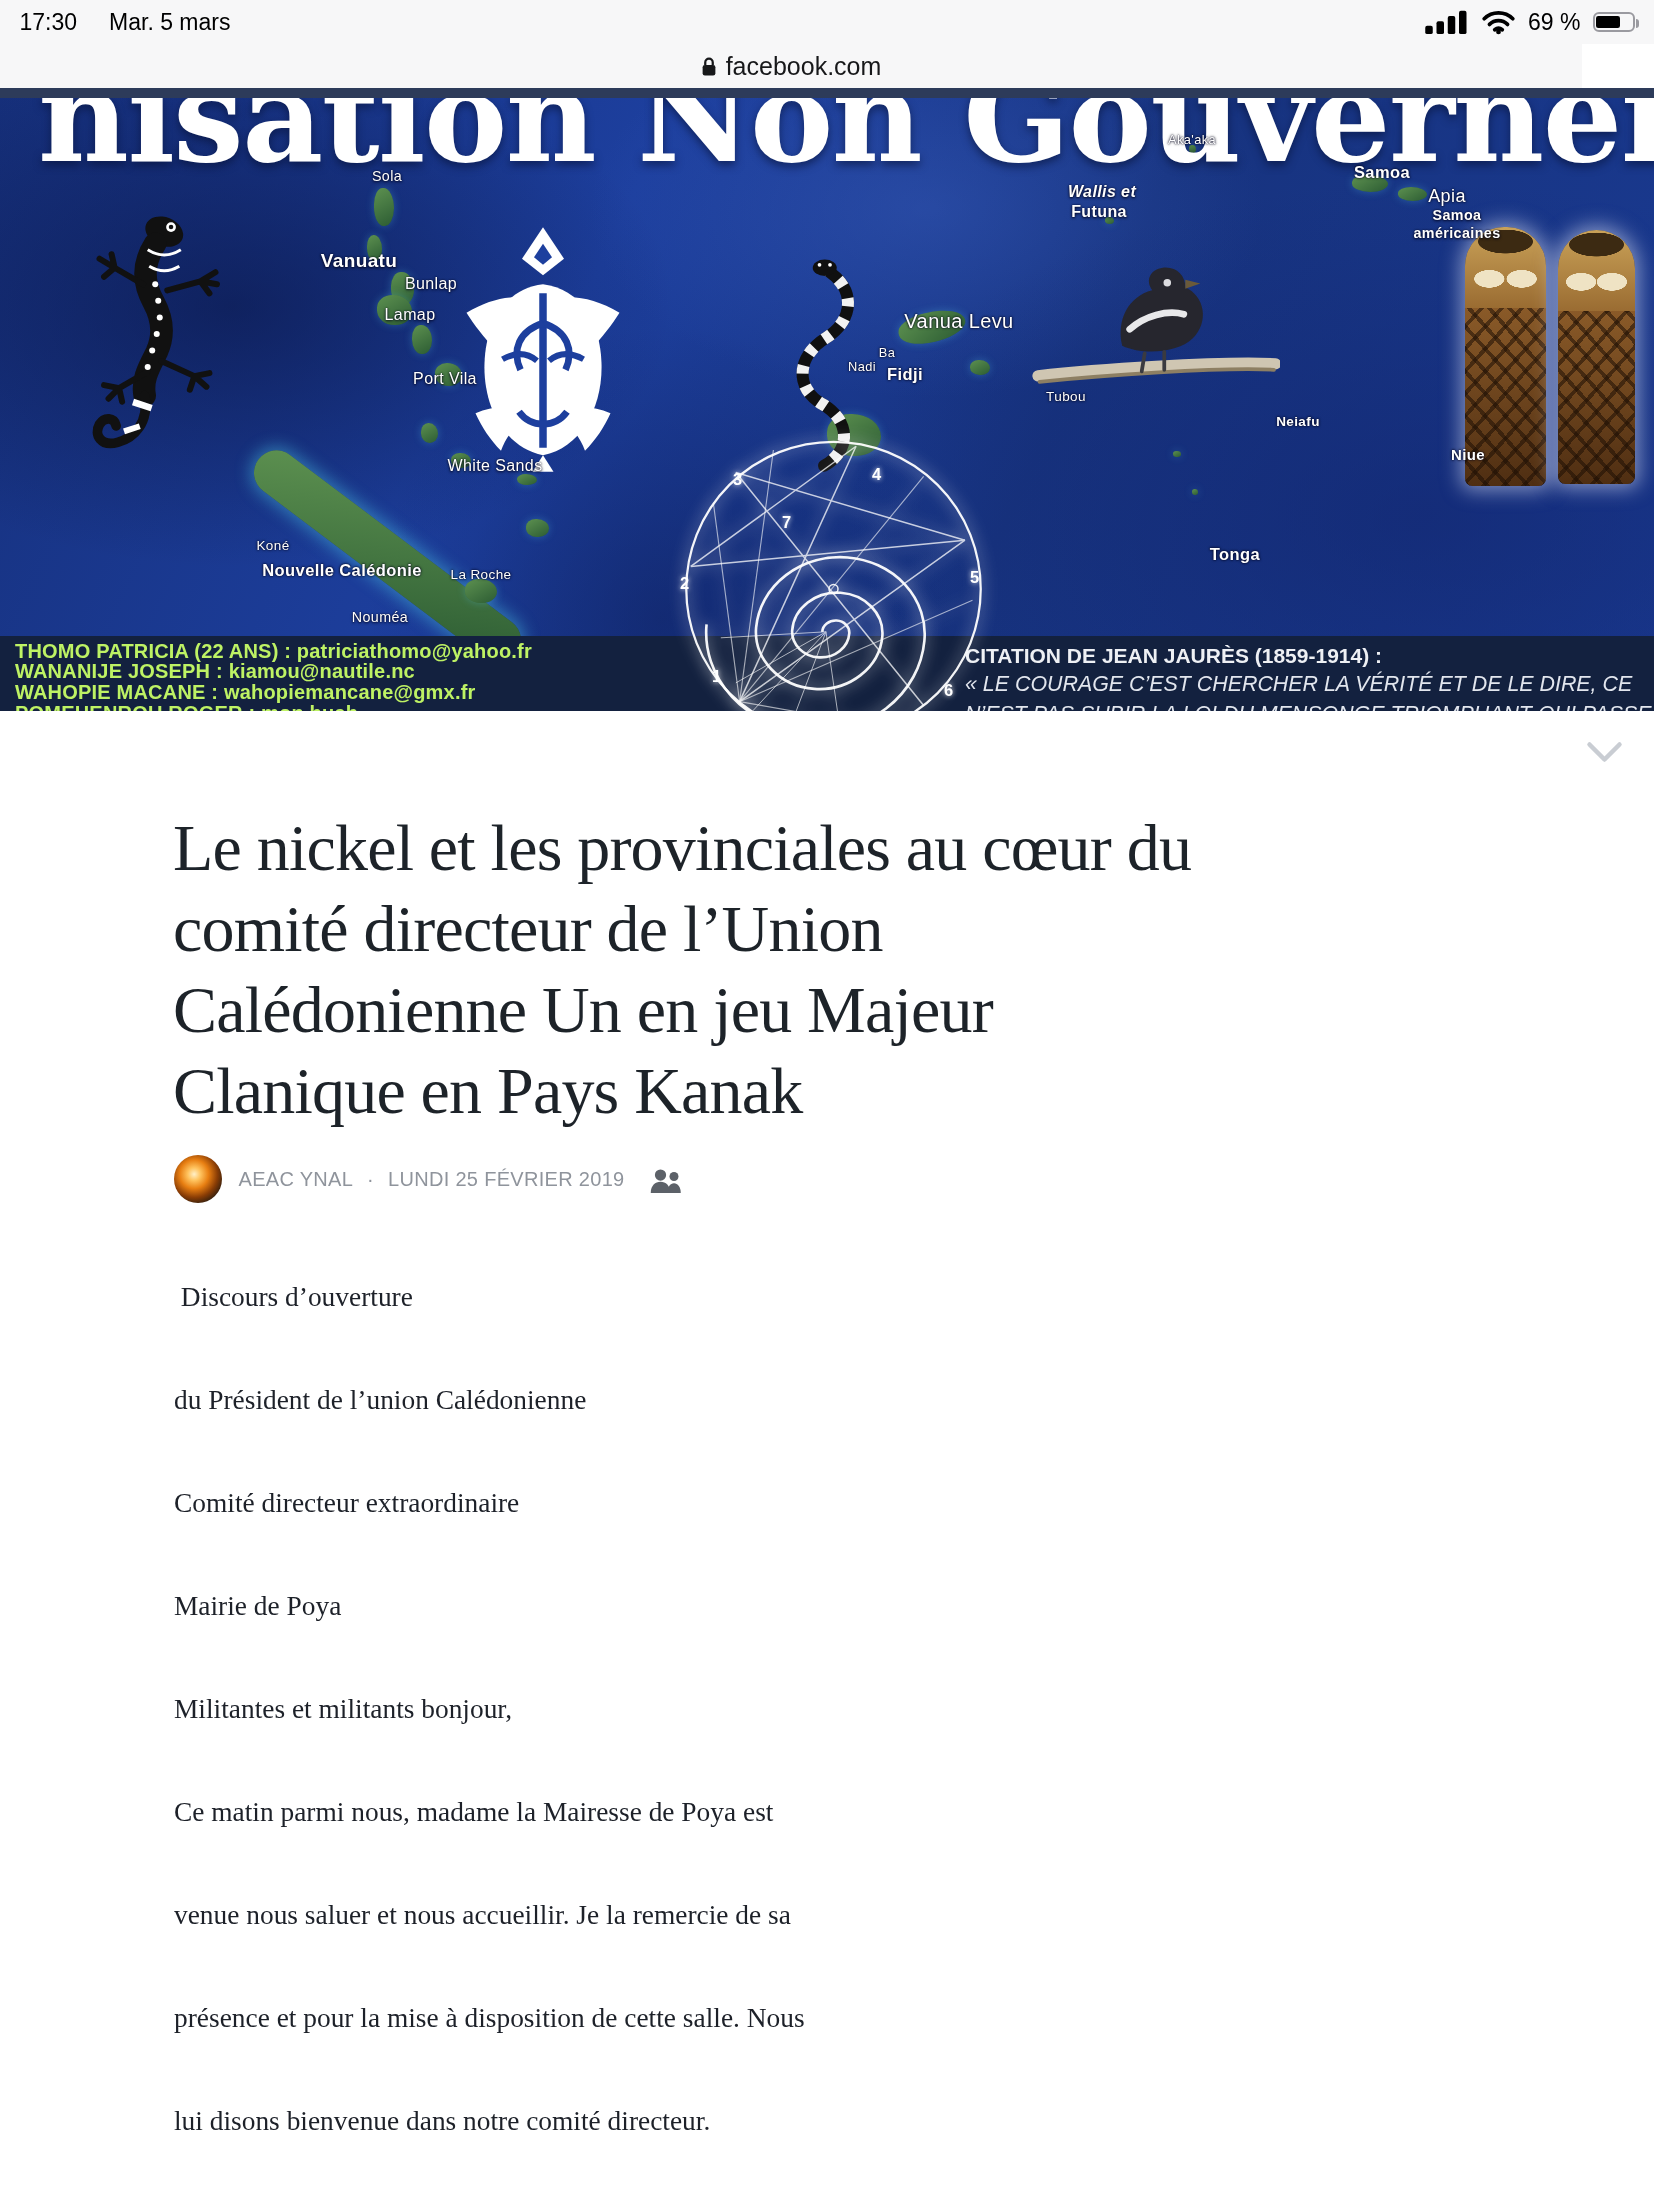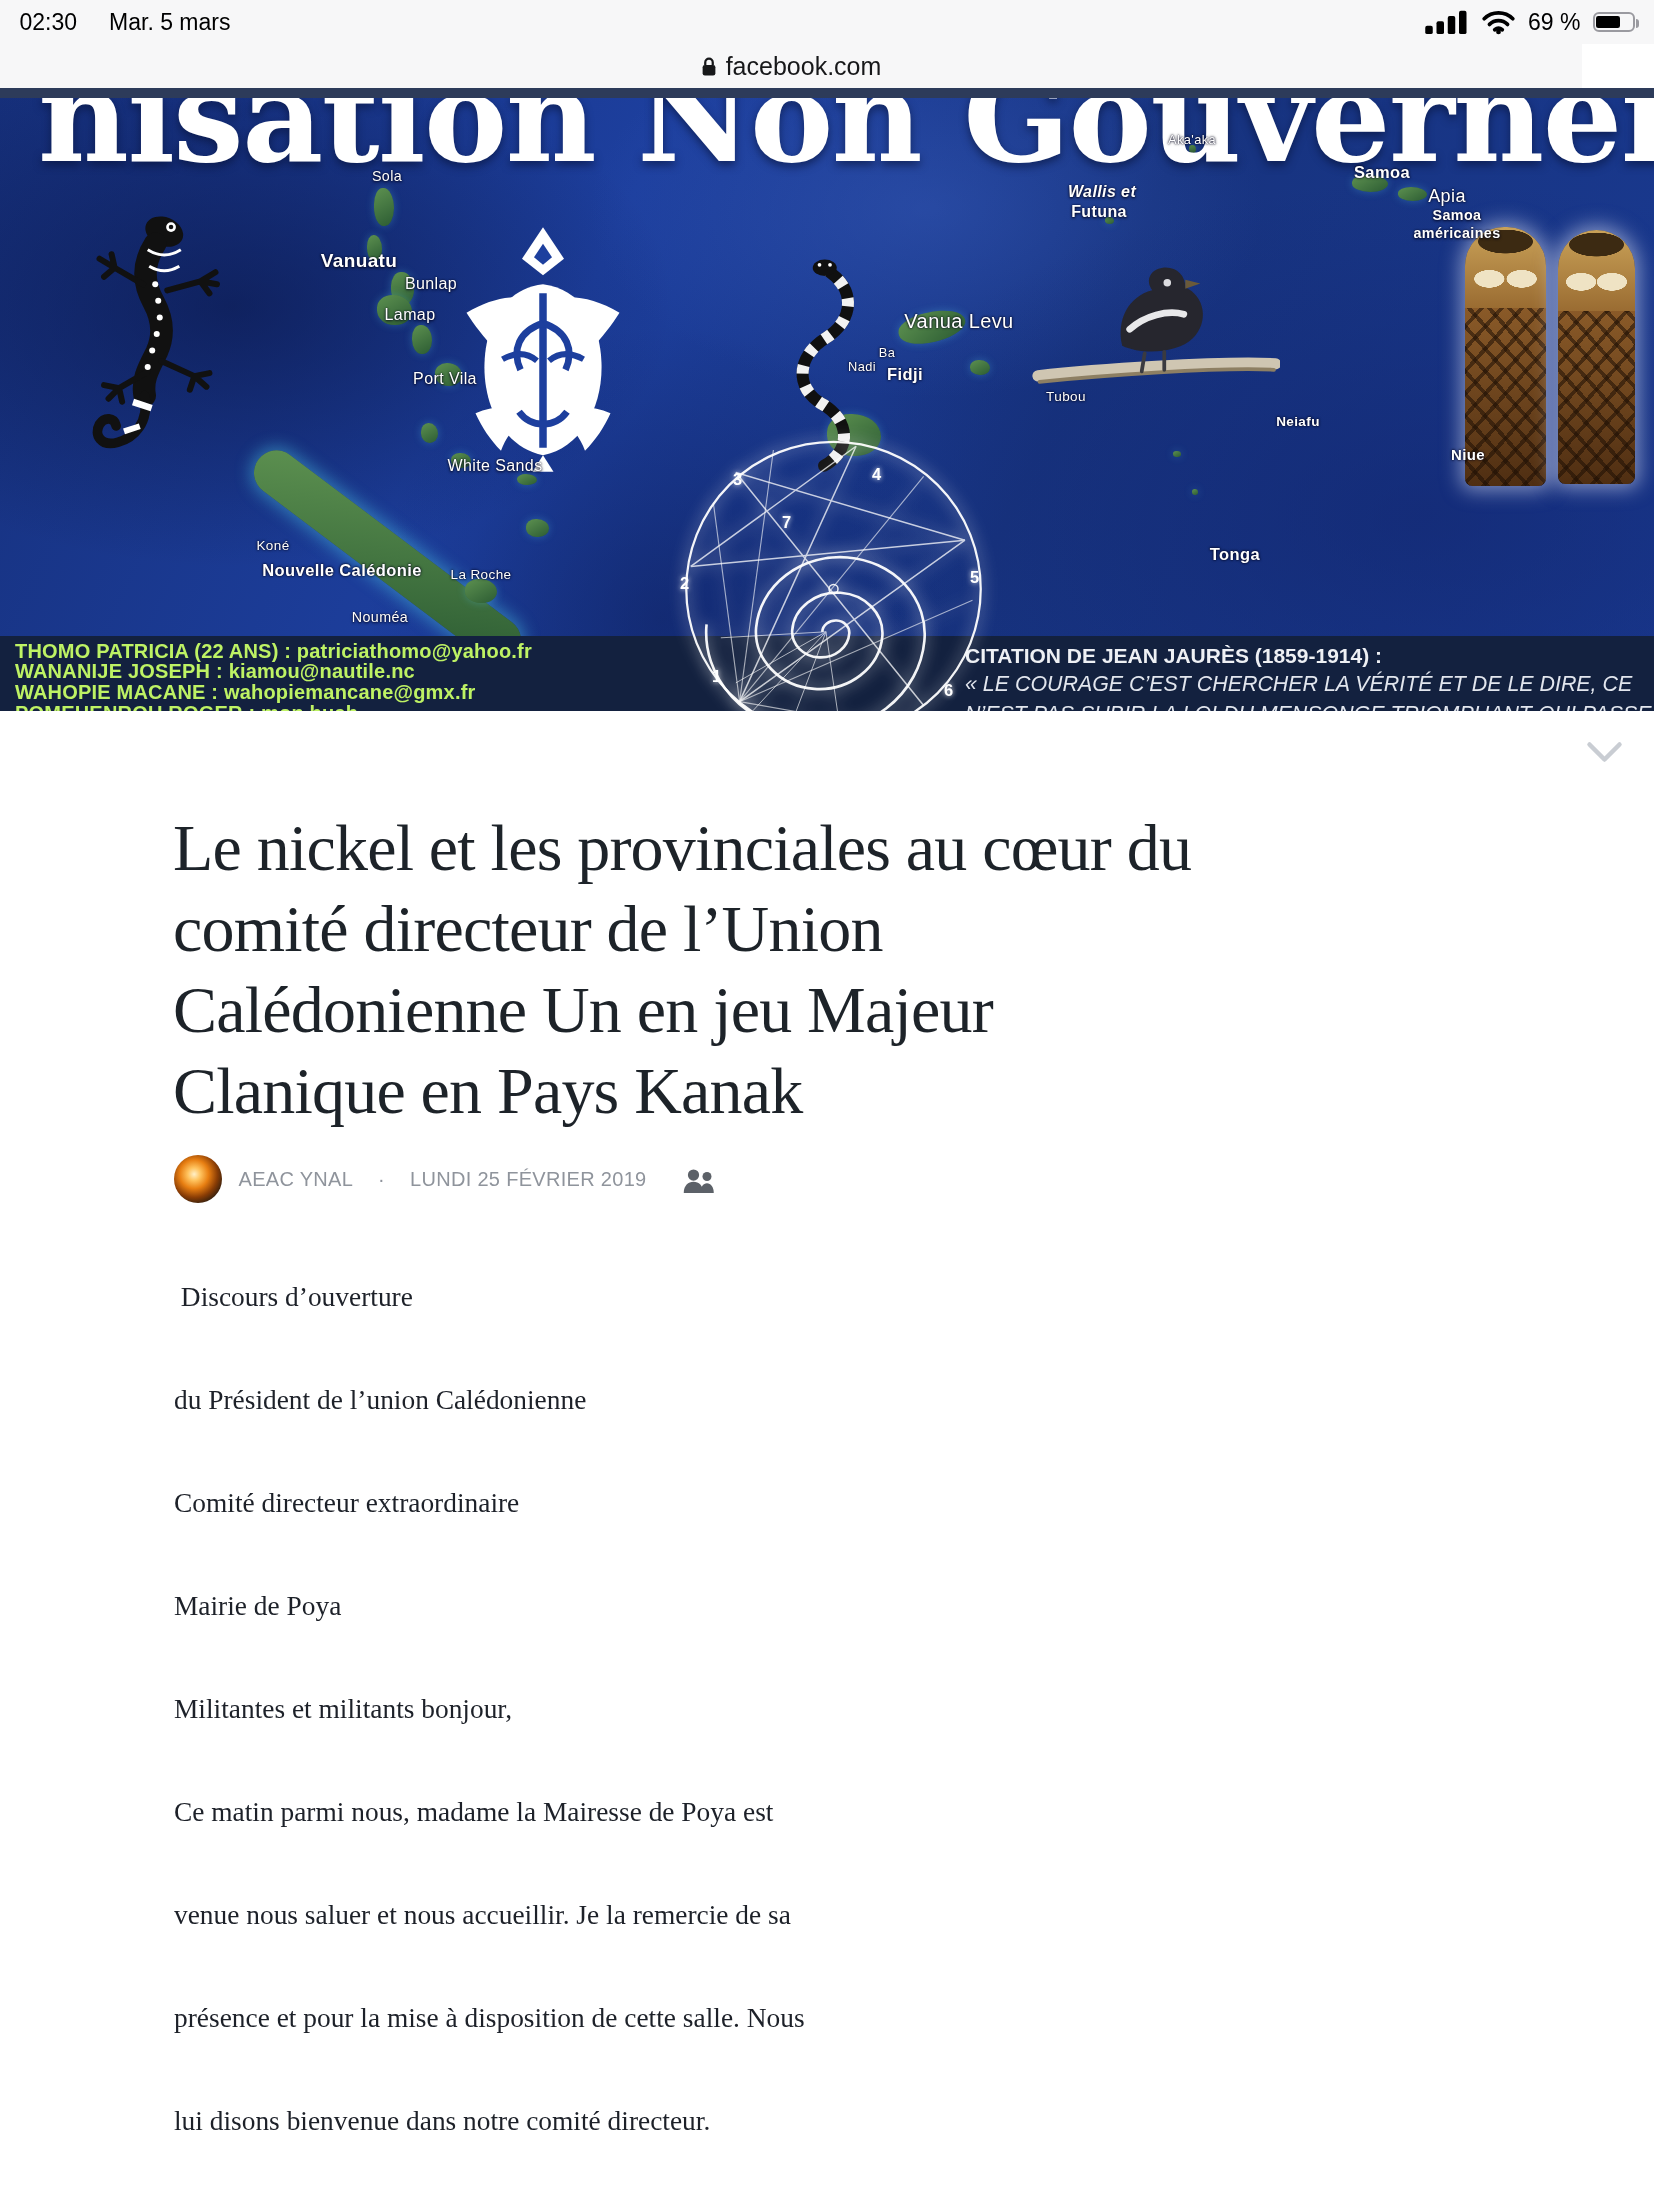--- a/index.html
+++ b/index.html
@@ -71,35 +71,35 @@
   
   .content{position:absolute;top:711px;left:0;width:1376px;height:1495px;background:#fff;}
   .chevron{position:absolute;left:1585px;top:29px;cursor:pointer;}
   .title{position:absolute;left:173px;top:96px;width:1368px;margin:0;
     font-family:"Liberation Serif","DejaVu Serif",serif;font-weight:400;
     font-size:66px;line-height:81px;letter-spacing:-0.8px;color:#1d2329;}
   .byline{position:absolute;left:174px;top:444px;display:flex;align-items:center;}
   .avatar{width:48px;height:48px;border-radius:50%;flex:0 0 auto;
     background:radial-gradient(circle at 42% 40%, #fff0c8 0%, #ffc35e 16%, #e87f12 36%,
       #8a3d05 58%, #241a10 80%, #0c0a08 100%);}
-  .byline-text{margin-left:16.5px;display:flex;align-items:center;gap:25px;
+  .byline-text{margin-left:16.5px;display:flex;align-items:center;gap:14px;
     font-size:20px;color:#8f949c;letter-spacing:0.3px;white-space:nowrap;}
   .friends{margin-left:10.5px;margin-top:3px;}
   .paragraphs{position:absolute;left:174px;top:570px;width:1248px;
     font-family:"Liberation Serif","DejaVu Serif",serif;font-size:27.4px;color:#1d2129;}
   .paragraphs div{margin:0 0 71px;line-height:32px;white-space:pre-wrap;}
 </style>
 </head>
 <body>
 
 <div class="screen">
 
   <header class="statusbar">
     <div class="sb-left">
-      <span>02:30</span>
+      <span>17:30</span>
       <span>Mar. 5 mars</span>
     </div>
     <div class="sb-right">
       <svg width="44" height="24" viewBox="0 0 58 32">
         <rect x="0" y="21" width="10" height="11" rx="2.5" fill="#000"></rect>
         <rect x="15" y="15" width="10" height="17" rx="2.5" fill="#000"></rect>
         <rect x="30" y="8" width="10" height="24" rx="2.5" fill="#000"></rect>
         <rect x="45" y="1" width="10" height="31" rx="2.5" fill="#000"></rect>
       </svg>
       <svg width="35" height="25.6" viewBox="0 0 46 34">

